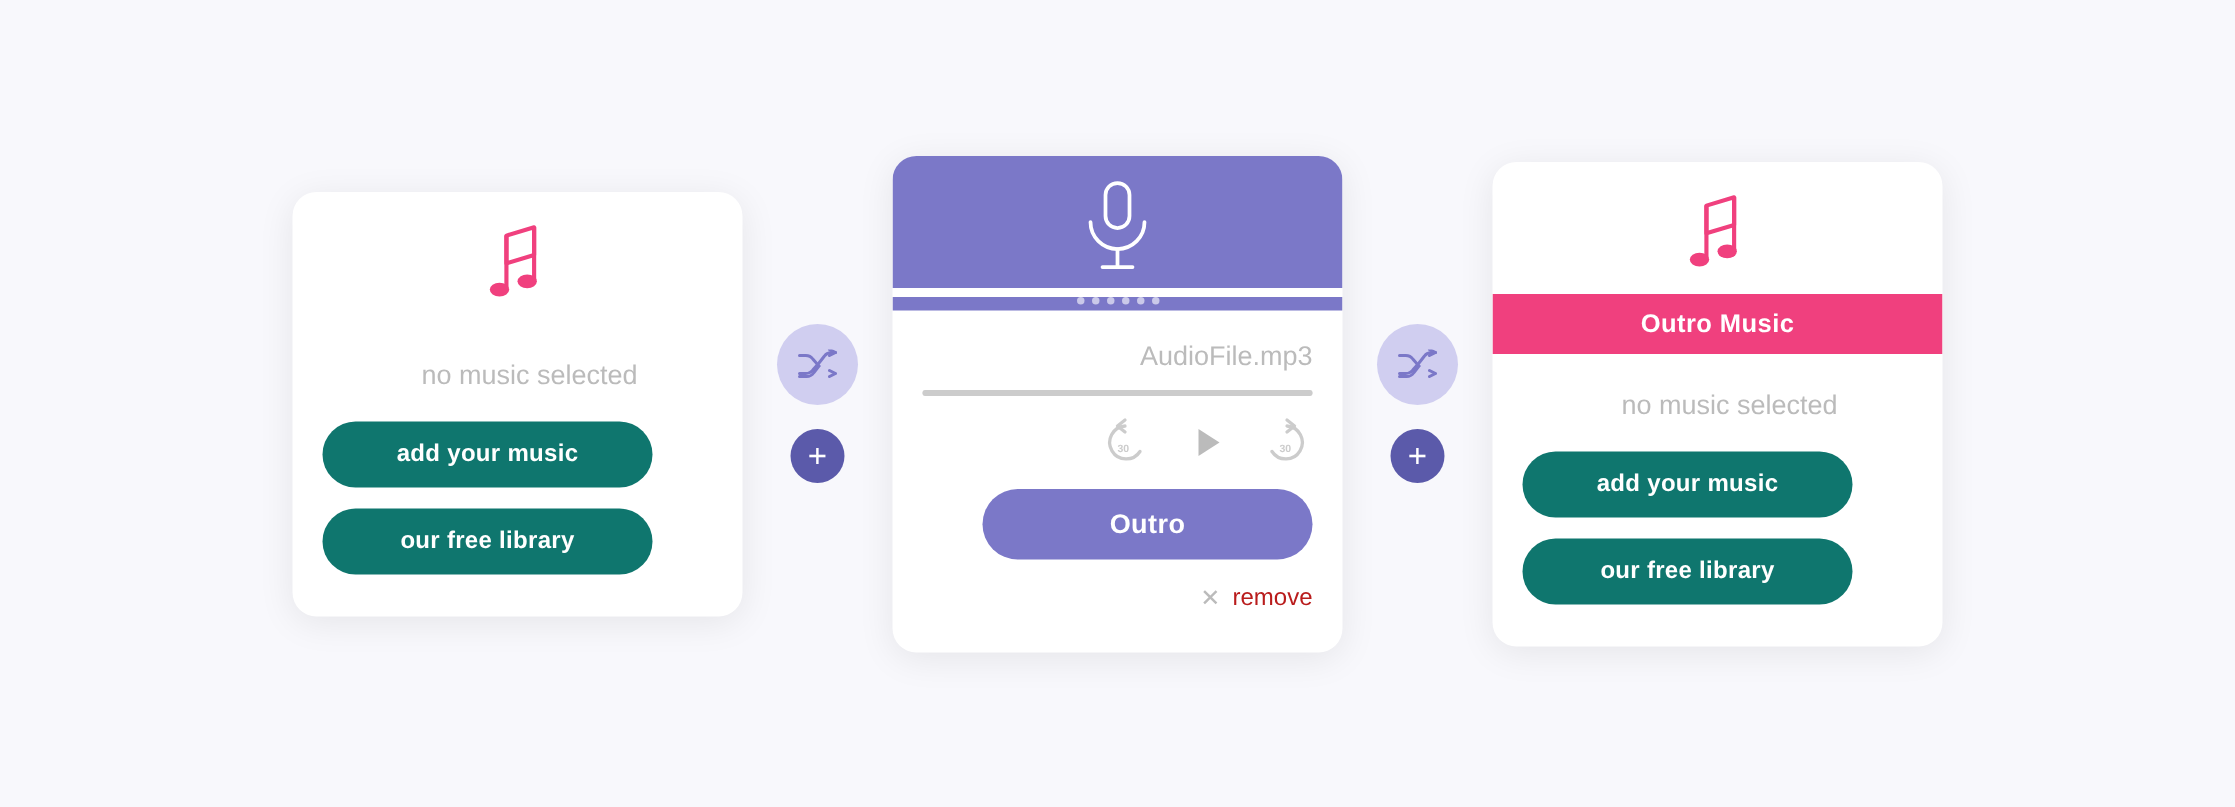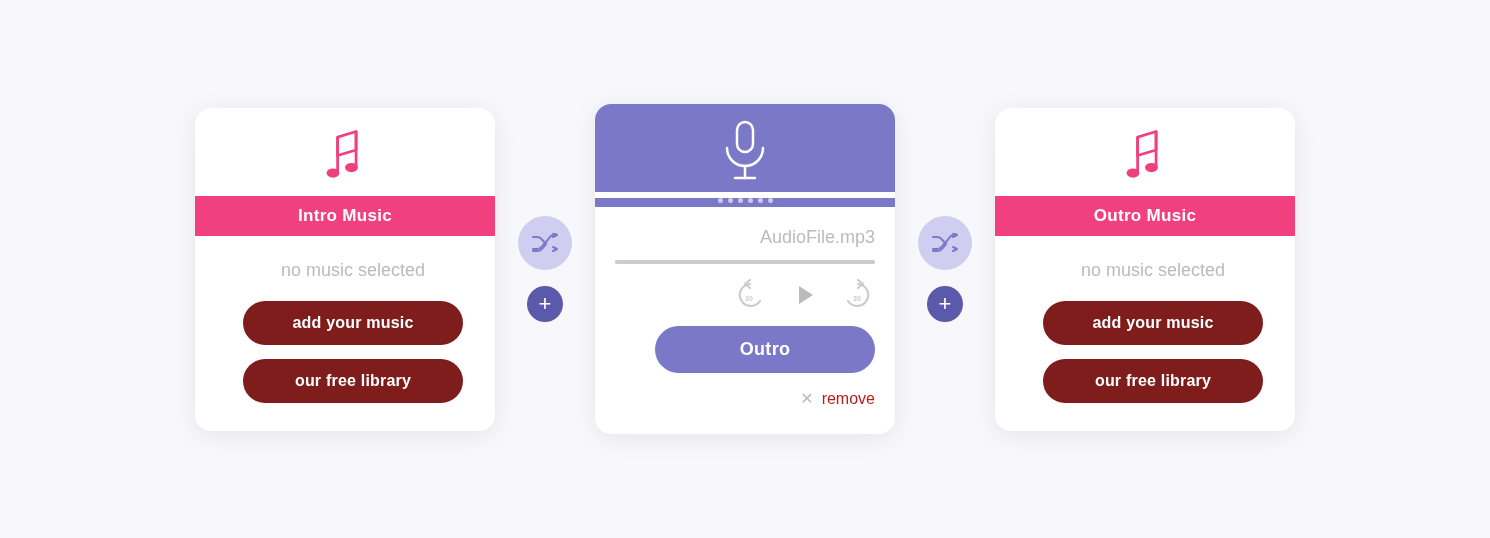--- a/index.html
+++ b/index.html
@@ -51,34 +51,33 @@
       font-weight: 700;
       text-align: center;
       padding: 10px 0;
       letter-spacing: 0.3px;
     }
 
     .music-card-body {
       padding: 24px 4px 28px 20px;
       display: flex;
       flex-direction: column;
-      align-items: center;
       gap: 14px;
     }
 
     .no-music-text {
       color: #bbb;
       font-size: 18px;
       font-weight: 400;
       text-align: center;
       margin-bottom: 6px;
     }
 
     .pink-btn {
-      background: #7f1d1d;
+      background: #0f766e;
       color: #fff;
       border: none;
       border-radius: 30px;
       padding: 13px 0;
       width: 220px;
       font-size: 16px;
       font-weight: 700;
       cursor: pointer;
       letter-spacing: 0.2px;
       text-align: center;
@@ -260,23 +259,20 @@
   <div class="music-card">
     <div class="music-card-icon">
 
       <svg class="music-note-svg" viewBox="0 0 60 65" fill="none" xmlns="http://www.w3.org/2000/svg">
         <path d="M22 12 L42 6 L42 26 L22 32 Z" fill="none" stroke="#f0407e" stroke-width="3" stroke-linejoin="round"></path>
         <line x1="22" y1="12" x2="22" y2="50" stroke="#f0407e" stroke-width="3"></line>
         <line x1="42" y1="6" x2="42" y2="44" stroke="#f0407e" stroke-width="3"></line>
         <ellipse cx="17" cy="51" rx="7" ry="5" fill="#f0407e"></ellipse>
         <ellipse cx="37" cy="45" rx="7" ry="5" fill="#f0407e"></ellipse>
       </svg>
-    </div>
-    <div class="music-card-header">
-      <span>Intro Music</span>
     </div>
     <div class="music-card-body">
       <div class="no-music-text">no music selected</div>
       <button class="pink-btn">add your music</button>
       <button class="pink-btn">our free library</button>
     </div>
   </div>
 
   <div class="connector">
     <button class="shuffle-btn">

